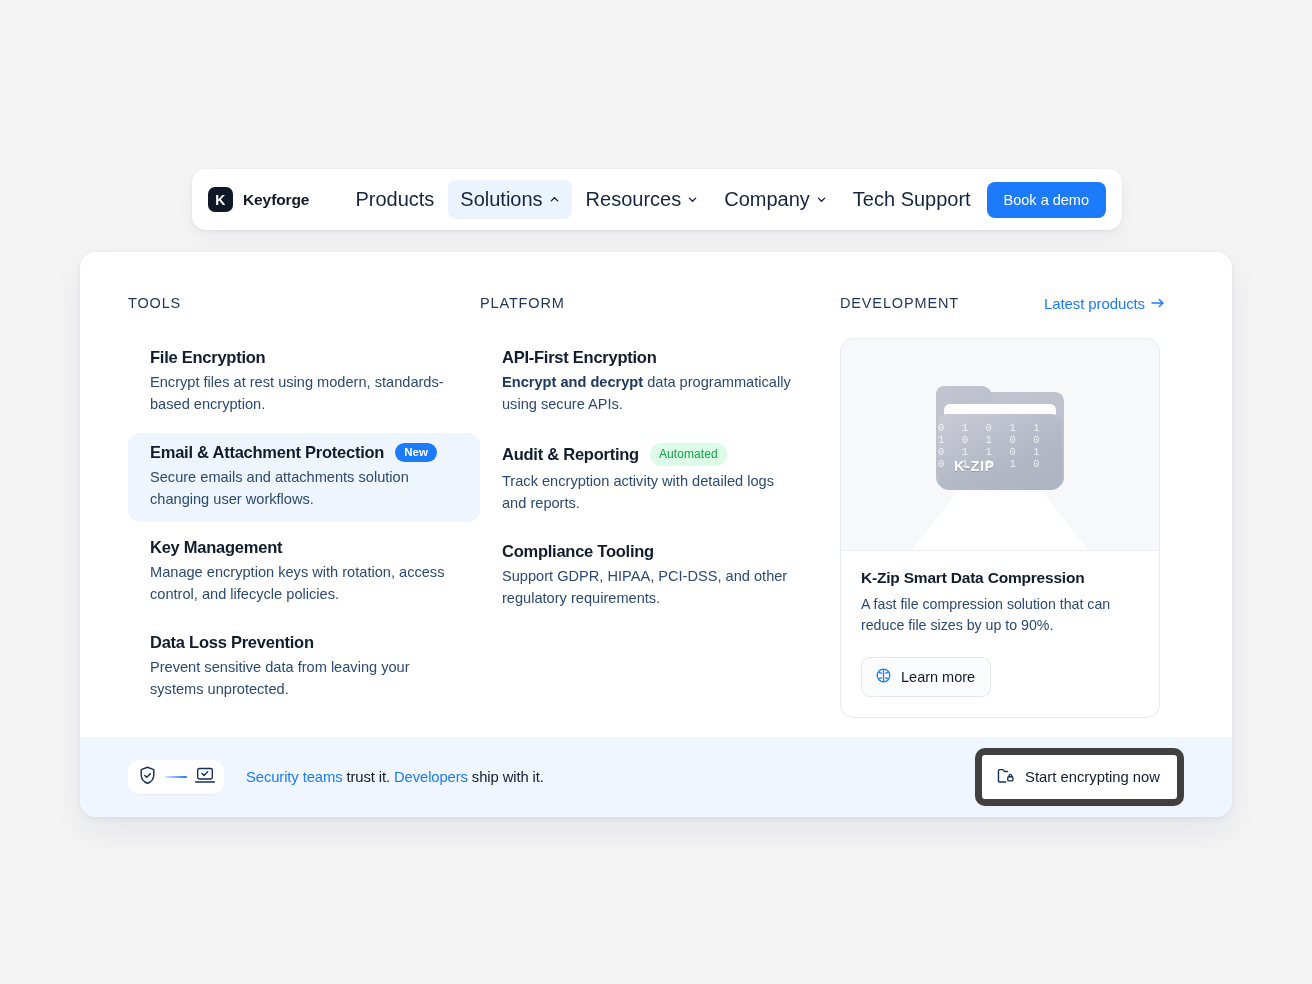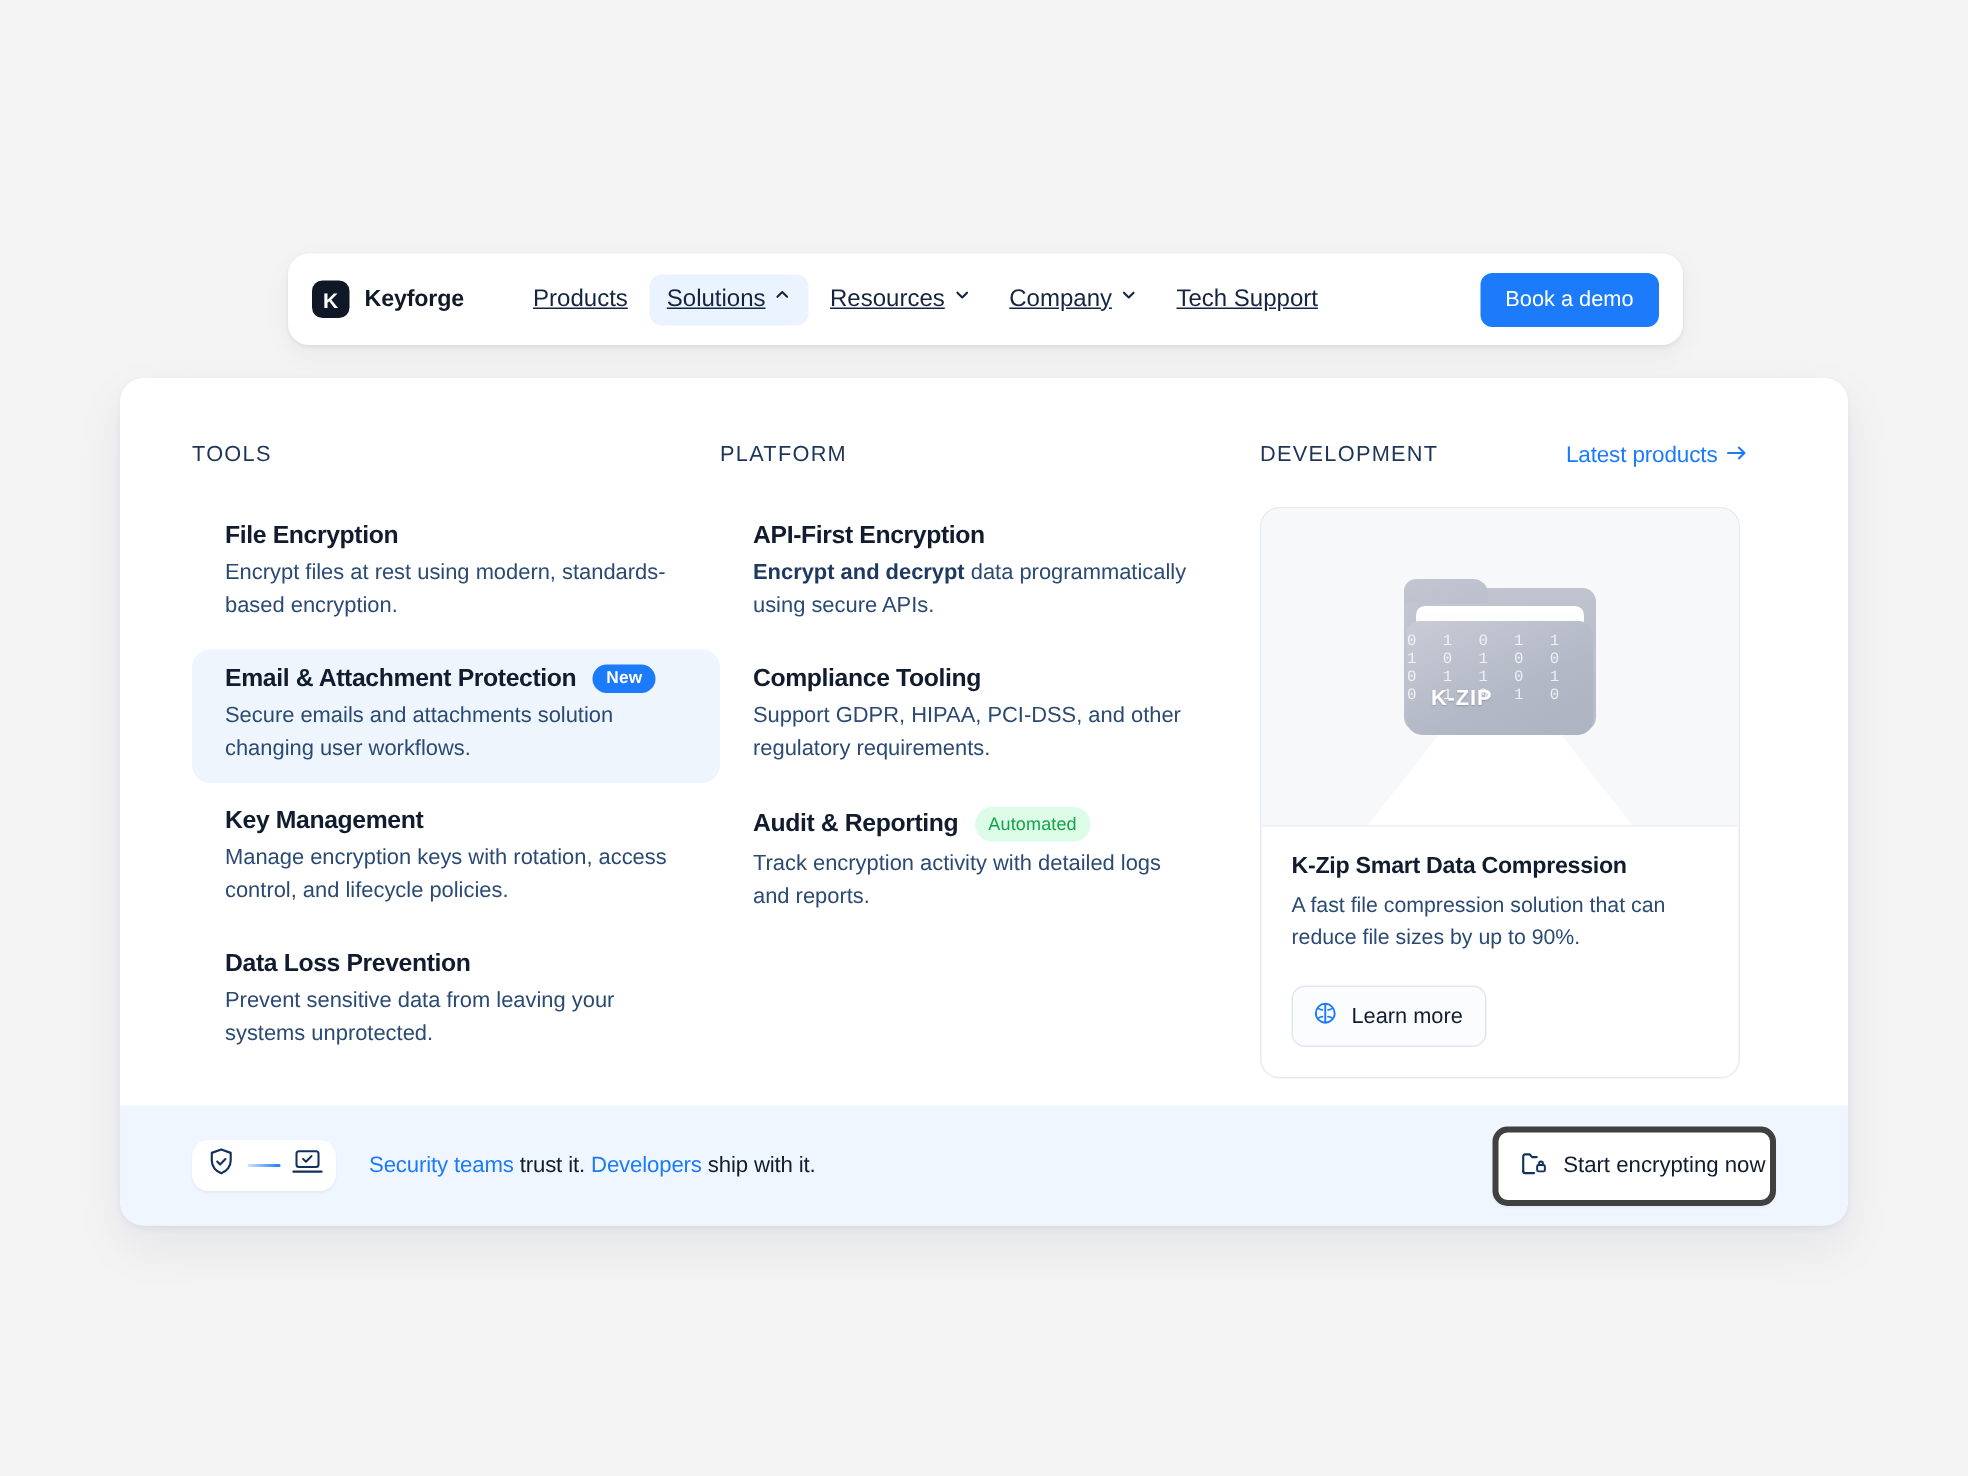--- a/index.html
+++ b/index.html
@@ -26,24 +26,24 @@
     width: 25px; height: 25px; border-radius: 7px;
     background: #101827;
     color: #fff; font-size: 14px; font-weight: 700;
     display: flex; align-items: center; justify-content: center;
     letter-spacing: .2px;
   }
   .brand-name { font-size: 15.5px; font-weight: 700; color: #111827; letter-spacing: -.1px; }
 
   .nav-items { display: flex; align-items: center; gap: 2px; }
   .nav-item {
-    display: flex; gap: 6px;
-    font-size: 16px; color: #15253f;
+    display: flex; align-items: center; gap: 6px;
+    font-size: 20px; color: #15253f;
     padding: 8px 12px; border-radius: 8px;
-    white-space: nowrap; cursor: pointer; text-decoration: underline;
+    white-space: nowrap; cursor: pointer;
   }
   .nav-item.active { background: #ebf3fe; color: #15253f; }
   .chev { display: inline-block; width: 11px; height: 11px; position: relative; }
   .chev svg { display: block; }
 
   .nav-spacer { flex: 1 1 auto; }
   .btn-demo {
     background: #1b7bfb; color: #ffffff;
     font-size: 14.5px; font-weight: 400;
     border: none; border-radius: 8px;
@@ -184,22 +184,22 @@
     width: 22px; height: 2.4px; border-radius: 2px;
     background: linear-gradient(90deg,#cfe3fd 0%,#1b7bfb 100%);
   }
   .banner-text {
     margin-left: 22px; font-size: 14.8px; color: #111c2e; letter-spacing: -.1px;
   }
   .banner-text .lk { color: #1b7bfb; cursor: pointer; }
   .banner-spacer { flex: 1 1 auto; }
   .btn-start {
     display: inline-flex; align-items: center; gap: 10px;
-    background: #ffffff; border: 4px solid #404040; border-radius: 10px;
-    padding: 11px 3px 11px 14px;
+    background: #ffffff; border: 7px solid #404040; border-radius: 10px;
+    padding: 11px 17px 11px 14px;
     font-size: 14.8px; color: #111c2e; cursor: pointer;
     font-family: inherit; white-space: nowrap;
     box-shadow: 0 1px 2px rgba(16,24,40,.04);
   }
 </style>
 </head>
 <body>
 
 <div class="stage">
 
@@ -296,31 +296,31 @@
 
         <div class="menu-item">
           <div class="mi-title-row">
             <span class="mi-title">API-First Encryption</span>
           </div>
           <div class="mi-desc"><span class="em">Encrypt and decrypt</span><span> data programmatically using secure APIs.</span></div>
         </div>
 
         <div class="menu-item">
           <div class="mi-title-row">
-            <span class="mi-title">Compliance Tooling</span>
-          </div>
-          <div class="mi-desc">Support GDPR, HIPAA, PCI-DSS, and other regulatory requirements.</div>
-        </div>
-
-        <div class="menu-item">
-          <div class="mi-title-row">
             <span class="mi-title">Audit &amp; Reporting</span>
             <span class="badge badge-auto">Automated</span>
           </div>
           <div class="mi-desc">Track encryption activity with detailed logs and reports.</div>
+        </div>
+
+        <div class="menu-item">
+          <div class="mi-title-row">
+            <span class="mi-title">Compliance Tooling</span>
+          </div>
+          <div class="mi-desc">Support GDPR, HIPAA, PCI-DSS, and other regulatory requirements.</div>
         </div>
       </div>
 
       <div class="col col-dev">
         <div class="col-head col-head-row">
           <span>DEVELOPMENT</span>
           <span class="latest-link">
             <span>Latest products</span>
             <span>
               <svg width="14" height="12" viewBox="0 0 14 12" fill="none">

